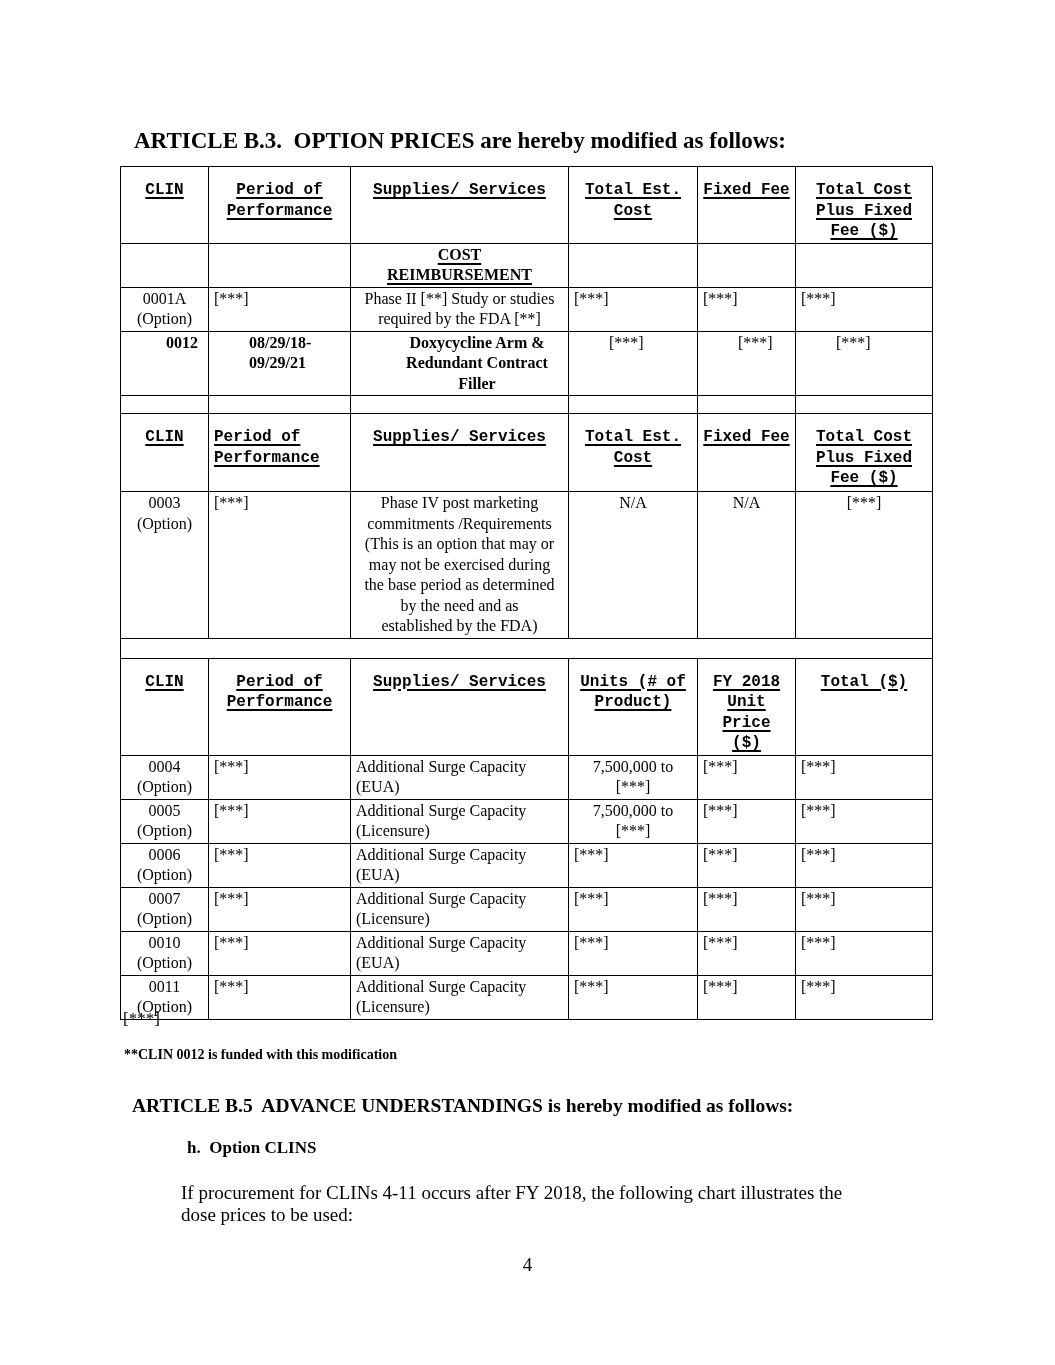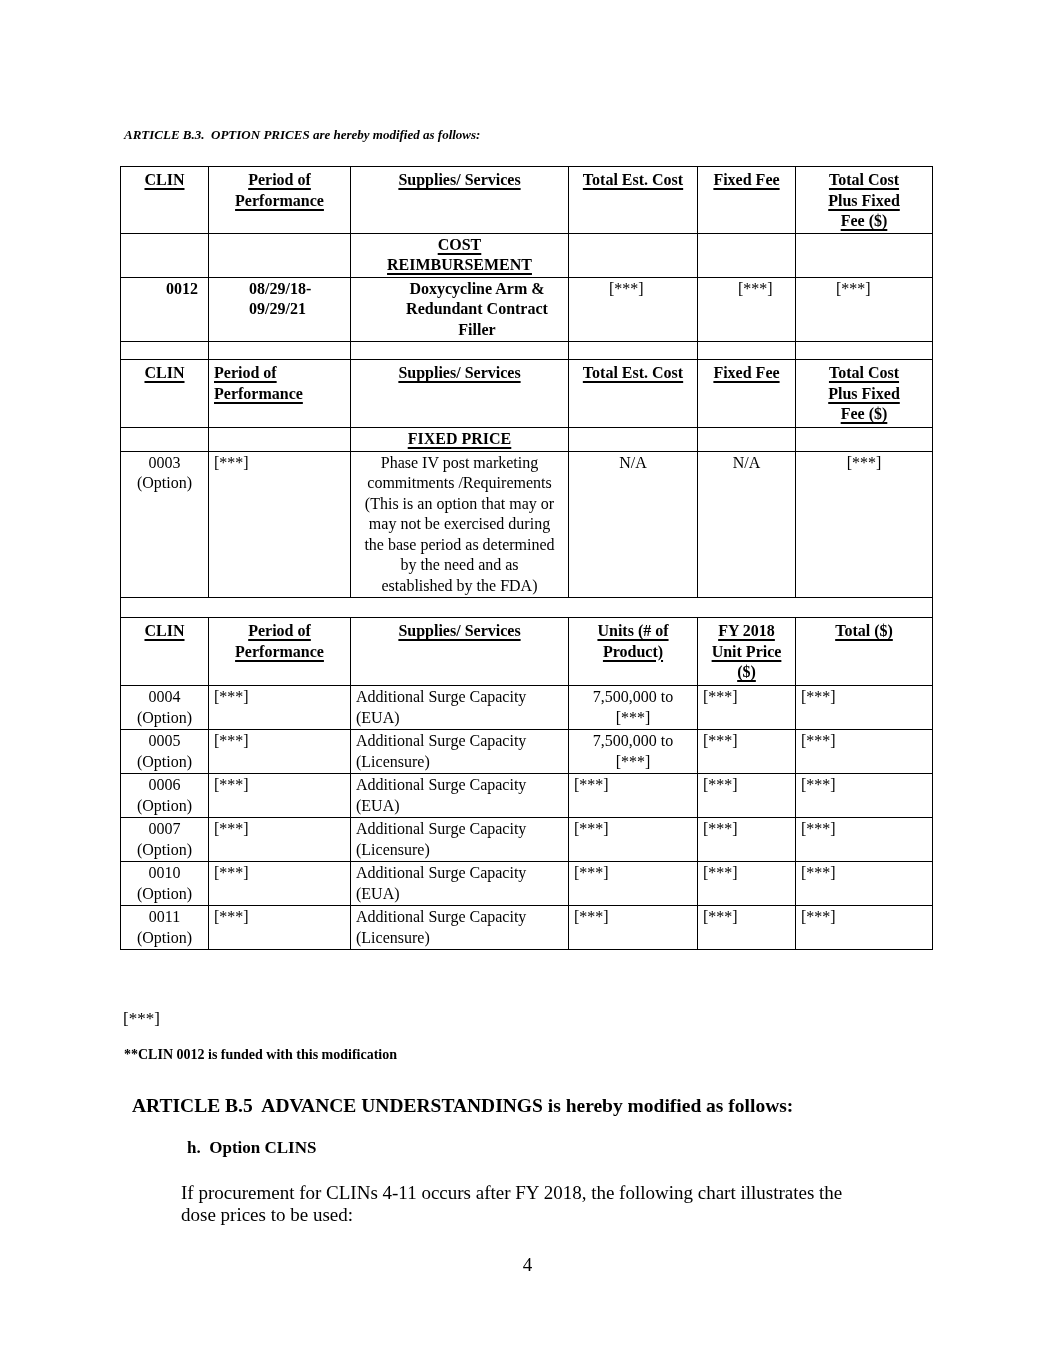--- a/index.html
+++ b/index.html
@@ -7,21 +7,21 @@
   body {
     width: 1055px; height: 1365px;
     position: relative;
     font-family: "Liberation Serif", "DejaVu Serif", serif;
     color: #000;
   }
   .abs { position: absolute; }
   .doc-text { white-space: pre-wrap; font-size: 19px; line-height: 1.2; }
   .bold { font-weight: 700; }
 
-  #title-b3   { left: 124px; top: 127px; font-size: 13px; font-style: italic; }
+  #title-b3   { left: 134px; top: 127px; font-size: 23px; }
   #main-table { left: 120px; top: 166px; }
   #redaction-footnote { left: 123px; top: 1009px; font-size: 17px; }
   #clin-note  { left: 124px; top: 1047px; font-size: 14px; }
   #title-b5   { left: 124px; top: 1094px; font-size: 19.5px; margin-left: 8px; }
   #h-option-clins { left: 187px; top: 1138px; font-size: 17px; }
   #option-paragraph { left: 181px; top: 1182px; width: 750px; font-size: 19px; line-height: 1.18; }
   #page-number { left: 0; top: 1254px; width: 100%; text-align: center; font-size: 19px; }
 
   table.doc-table {
     border-collapse: collapse;
@@ -36,21 +36,22 @@
     padding: 1px 5px;
     white-space: pre-line;
     overflow: hidden;
   }
   .doc-table .th {
     font-weight: 700;
     text-decoration: underline;
     text-decoration-thickness: 2px;
     text-underline-offset: 3px;
     text-align: center;
-    padding-top: 3px;
+    padding-top: 13px;
+    font-family: Liberation Mono, monospace;
   }
   .doc-table .th.left { text-align: left; }
   .tc { text-align: center; }
   .tl { text-align: left; }
   .sect-label {
     font-weight: 700;
     text-decoration: underline;
     text-decoration-thickness: 2px;
     text-underline-offset: 3px;
     text-align: center;
@@ -96,20 +97,30 @@
   </tr>
   <tr class="sect-row">
     <td></td>
     <td></td>
     <td class="sect-label">COST
 REIMBURSEMENT</td>
     <td></td>
     <td></td>
     <td></td>
   </tr>
+  <tr class="row-a">
+    <td class="tc">0001A
+(Option)</td>
+    <td class="tl">[***]</td>
+    <td class="tc">Phase II [**] Study or studies
+required by the FDA [**]</td>
+    <td class="tl">[***]</td>
+    <td class="tl">[***]</td>
+    <td class="tl">[***]</td>
+  </tr>
   <tr class="row-b bold-row">
     <td class="tc emph">0012</td>
     <td class="tl emph">08/29/18-
 09/29/21</td>
     <td class="tc emph">Doxycycline Arm &amp;
 Redundant Contract Filler</td>
     <td class="tl">[***]</td>
     <td class="tl">[***]</td>
     <td class="tl">[***]</td>
   </tr>
@@ -125,28 +136,20 @@
   <tr class="h-row2">
     <td class="th">CLIN</td>
     <td class="th left">Period of
 Performance</td>
     <td class="th">Supplies/ Services</td>
     <td class="th">Total Est. Cost</td>
     <td class="th">Fixed Fee</td>
     <td class="th">Total Cost
 Plus Fixed
 Fee ($)</td>
-  </tr>
-  <tr class="sect-row2">
-    <td></td>
-    <td></td>
-    <td class="sect-label">FIXED PRICE</td>
-    <td></td>
-    <td></td>
-    <td></td>
   </tr>
   <tr class="row-0003">
     <td class="tc">0003
 (Option)</td>
     <td class="tl">[***]</td>
     <td class="tc">Phase IV post marketing
 commitments /Requirements
 (This is an option that may or
 may not be exercised during
 the base period as determined

